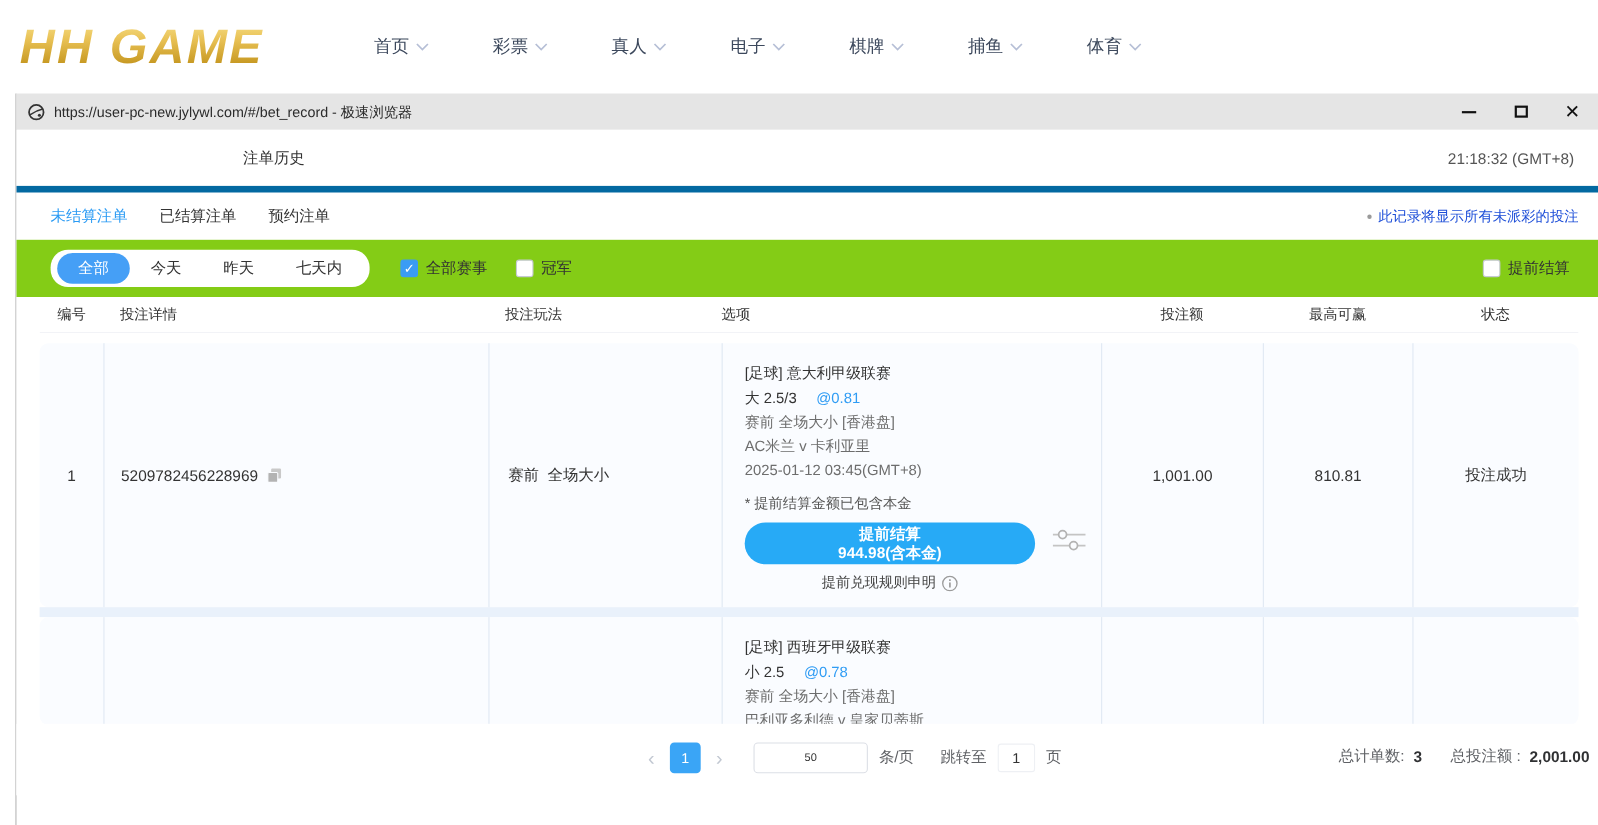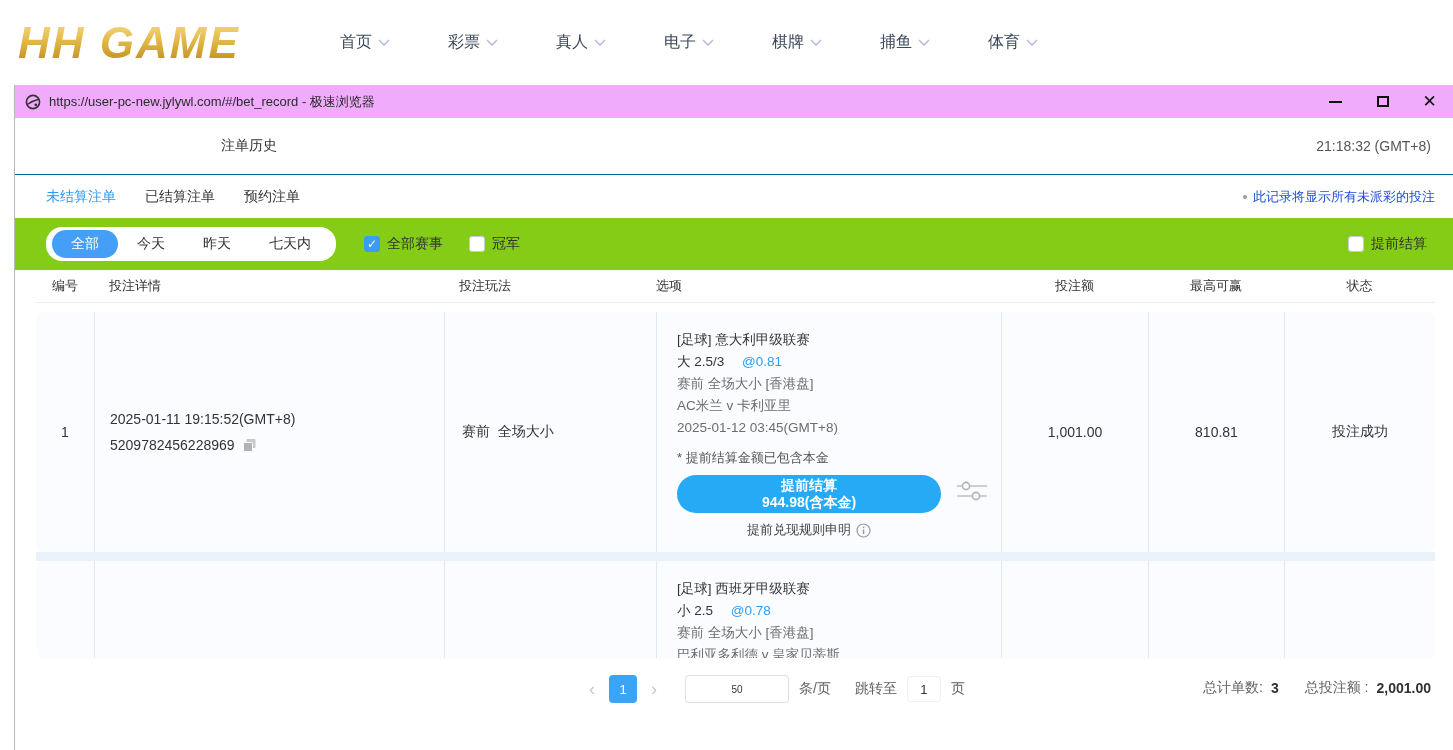--- a/index.html
+++ b/index.html
@@ -14,36 +14,36 @@
     letter-spacing:2px; background:linear-gradient(180deg,#f7e08a 0%,#e9c256 35%,#b8860b 100%);
     -webkit-background-clip:text; background-clip:text; -webkit-text-fill-color:transparent;
     color:#d8a93c; white-space:nowrap; }
   .mainmenu { display:flex; margin-left:40px; gap:58px; }
   .menu-item { display:flex; align-items:center; gap:6px; font-size:16px; color:#3c485c; cursor:pointer; }
   .chev { width:12px; height:8px; }
 
   
   .browser { position:absolute; left:14px; top:85px; width:1439px; height:665px;
     border-left:1px solid #b7b7b7; background:#fff; }
-  .titlebar { height:33px; background:#f0abfc; display:flex; align-items:center; padding-left:10px; }
+  .titlebar { height:33px; background:#e5e5e5; display:flex; align-items:center; padding-left:10px; }
   .titlebar .btitle { font-size:13px; color:#2b2b2b; margin-left:8px; }
   .winctrl { margin-left:auto; display:flex; height:100%; }
   .winbtn { width:47px; display:flex; align-items:center; justify-content:center; cursor:pointer; }
   .ic-min { width:13px; height:0; border-top:2px solid #111; display:block; }
   .ic-max { width:12px; height:11px; border:2px solid #111; display:block; }
   .ic-close { font-size:17px; color:#111; line-height:1; }
 
   .urlbar { height:26px; background:#fff; border-bottom:1px solid #d7d7d7; display:flex;
     align-items:center; padding-left:12px; gap:9px; }
   .urltext { font-size:15px; color:#5f6368; }
 
   
   .content { position:relative; height:605px; background:#fff; }
 
-  .page-head { height:57px; display:flex; align-items:center; border-bottom:1px solid #0369a1;text-align:center; }
+  .page-head { height:57px; display:flex; align-items:center; border-bottom:6px solid #0369a1;text-align:center; }
   .page-title { margin-left:206px; font-size:14px; color:#333; }
   .clock { margin-left:auto; margin-right:22px; font-size:14px; color:#555; }
 
   .tabs-row { height:43px; display:flex; align-items:center; padding-left:31px; gap:29px; }
   .tab { font-size:14px; color:#333; cursor:pointer;font-family:Liberation Serif, serif; }
   .tab.active { color:#2b9bf4; }
   .side-note { margin-left:auto; margin-right:18px; display:flex; align-items:center; gap:6px;
     font-size:13px; color:#1d4ed8; }
   .side-note .dot { width:4px; height:4px; background:#9a9a9a; border-radius:50%; display:inline-block; }
 
@@ -94,21 +94,21 @@
   .pfooter { position:absolute; left:0; right:0; bottom:0; height:65px; background:#fff; }
   .pagination { position:absolute; left:570px; top:17px; display:flex; align-items:center; gap:10px; }
   .pg-arrow { font-size:18px; color:#c2c8d2; width:14px; text-align:center; cursor:pointer; line-height:1; }
   .pg-cur { width:28px; height:28px; background:#3aa5f6; color:#fff; border-radius:4px;
     display:flex; align-items:center; justify-content:center; font-size:13px; cursor:pointer; }
   .pg-size { width:104px; height:28px; border:1px solid #dcdfe6; border-radius:4px; text-align:center;
     font-size:10px; color:#333; margin-left:14px; font-family:inherit; }
   .pg-label { font-size:14px; color:#606266; }
   .pg-jump { width:34px; height:26px; border:1px solid #eef0f4; border-radius:3px; text-align:center;
     font-size:13px; color:#333; font-family:inherit; background:#fff; }
-  .totals { position:absolute; right:22px; top:21px; display:flex; align-items:center; gap:8px;
+  .totals { position:absolute; right:8px; top:21px; display:flex; align-items:center; gap:8px;
     font-size:14px; color:#606266; }
   .totals b { color:#303133; font-size:14px; }
   .totals .gap { width:10px; }
 
   svg { display:block; }
 </style>
 </head>
 <body>
 
 <div class="stage">
@@ -231,21 +231,20 @@
           <span class="th c4 ctr">投注额</span>
           <span class="th c5 ctr">最高可赢</span>
           <span class="th c6 ctr">状态</span>
         </div>
 
         <div class="rowgap"></div>
 
         <div class="trow row1">
           <div class="td c0 mid">1</div>
           <div class="td c1 td-detail">
-            <span>2025-01-11 19:15:52(GMT+8)</span>
             <span class="bid-line">
               <span>5209782456228969</span>
               <svg width="15" height="15" viewBox="0 0 15 15">
                 <rect x="4.5" y="1" width="9" height="9" rx="1" fill="#c9c9c9"></rect>
                 <rect x="1.5" y="4.5" width="9" height="9" rx="1" fill="#b3b3b3" stroke="#fafcff" stroke-width="1"></rect>
               </svg>
             </span>
           </div>
           <div class="td c2 td-play">赛前  全场大小</div>
           <div class="td c3 td-opt">

